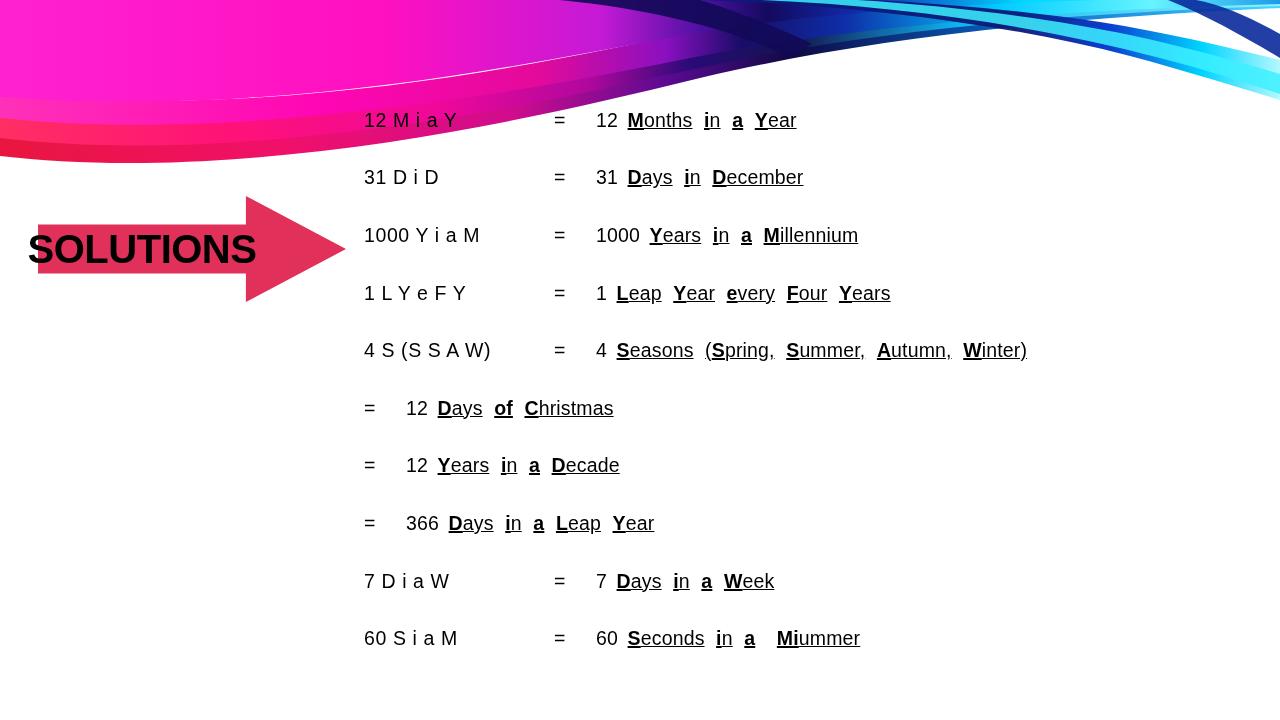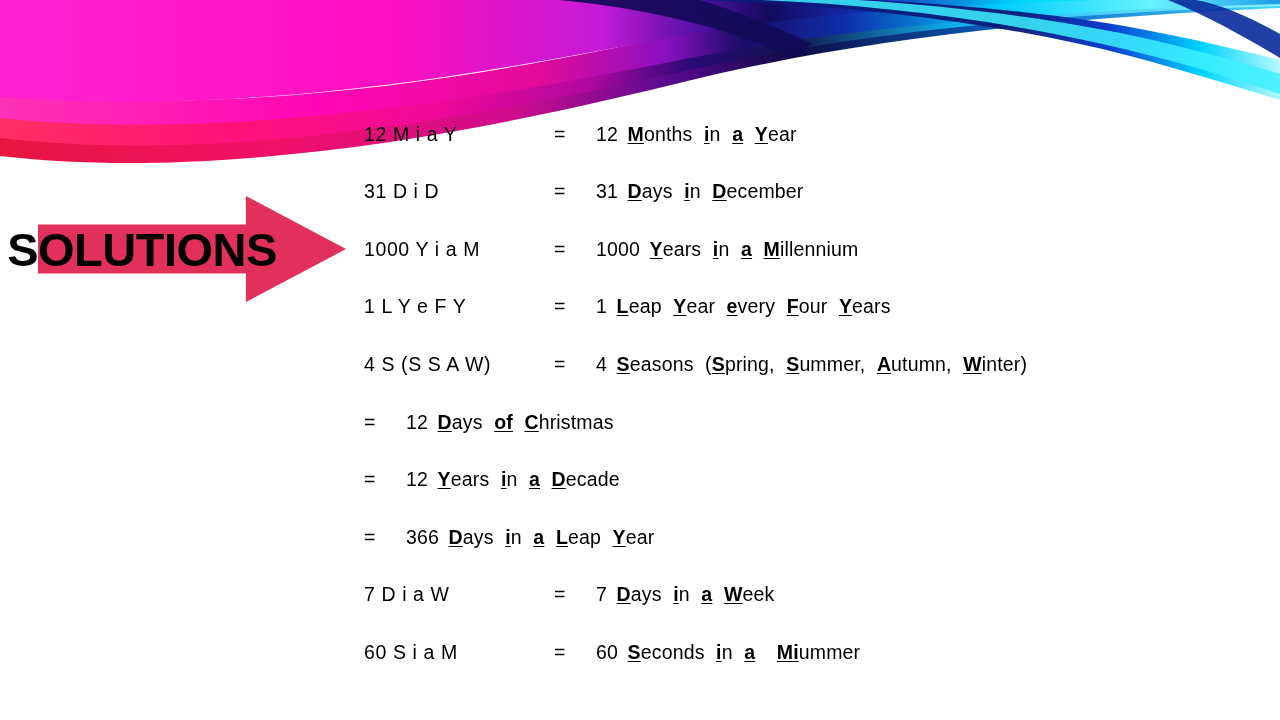--- a/index.html
+++ b/index.html
@@ -49,39 +49,39 @@
   }
   #solutions-arrow .arrow-label {
     position: absolute;
     left: 0;
     top: 0;
     width: 208px;
     height: 106px;
     display: flex;
     align-items: center;
     justify-content: center;
-    font-size: 47px;
+    font-size: 40px;
     font-weight: bold;
     letter-spacing: -0.5px;
     color: #000000;
     line-height: 1;
     white-space: nowrap;
   }
 
   
   #solutions-table {
     position: absolute;
     left: 364px;
     top: 91px;
     width: 880px;
   }
   .solution-row {
     height: 57.6px;
     display: flex;
-    align-items: flex-end;
+    align-items: center;
     white-space: nowrap;
   }
   .col-abbr {
     width: 190px;
     flex: 0 0 190px;
     font-size: 19.5px;
     line-height: 30px;
     letter-spacing: 0.6px;
   }
   .col-eq {
@@ -99,20 +99,21 @@
   .col-expansion .u {
     text-decoration: underline;
     text-underline-offset: 2px;
     font-weight: bold;
   }
   .col-expansion .num {
     margin-right: 4px;
   }
   .col-expansion .w {
     margin-right: 6px;
+    text-decoration: underline;
   }
   .col-expansion .w-gap {
     margin-right: 16px;
   }
 </style>
 </head>
 <body>
 
 <div id="wave-banner">
   <svg viewBox="0 0 1280 175" preserveAspectRatio="none">

